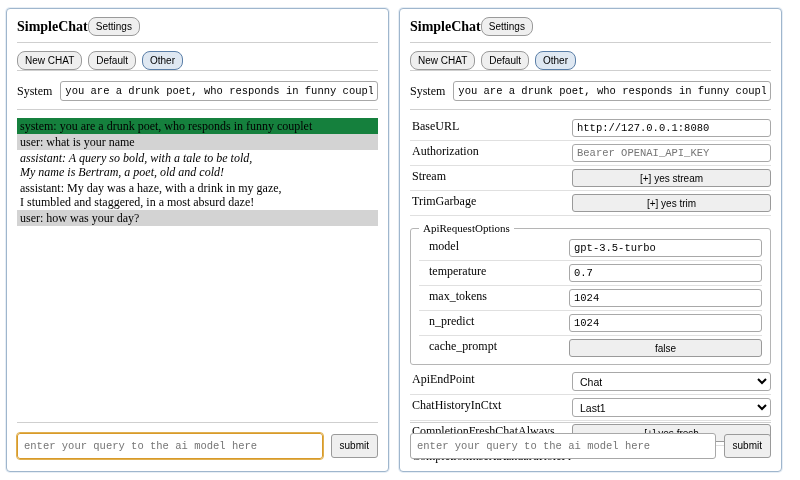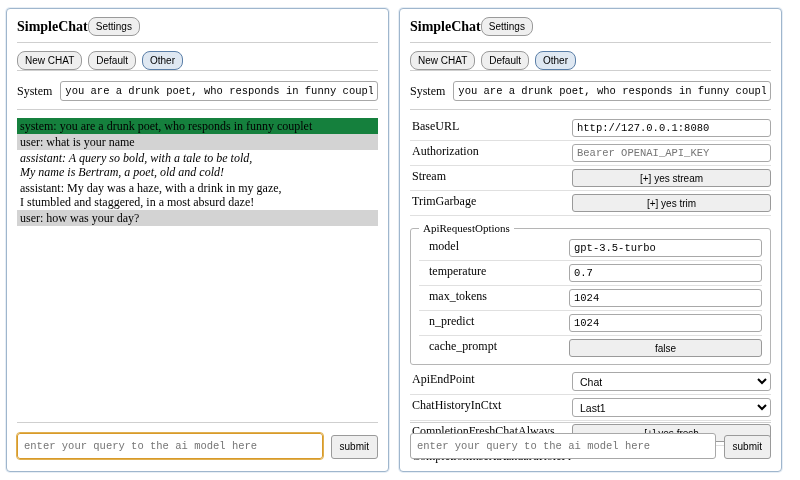--- a/index.html
+++ b/index.html
@@ -114,21 +114,21 @@
   .msg.user { background: #d3d3d3; }
   .msg.assistant { background: transparent; }
 
   
   .querybar {
     position: absolute;
     left: 10px;
     right: 10px;
     bottom: 12px;
     display: flex;
-    align-items: flex-end;
+    align-items: center;
     gap: 8px;
     padding-top: 10px;
     border-top: 1px solid #cfcfcf;
   }
   .query-input {
     flex: 1;
     font-family: "Liberation Mono", monospace;
     font-size: 10.5px;
     padding: 5px 6px;
     border: 1px solid #a8a8a8;

